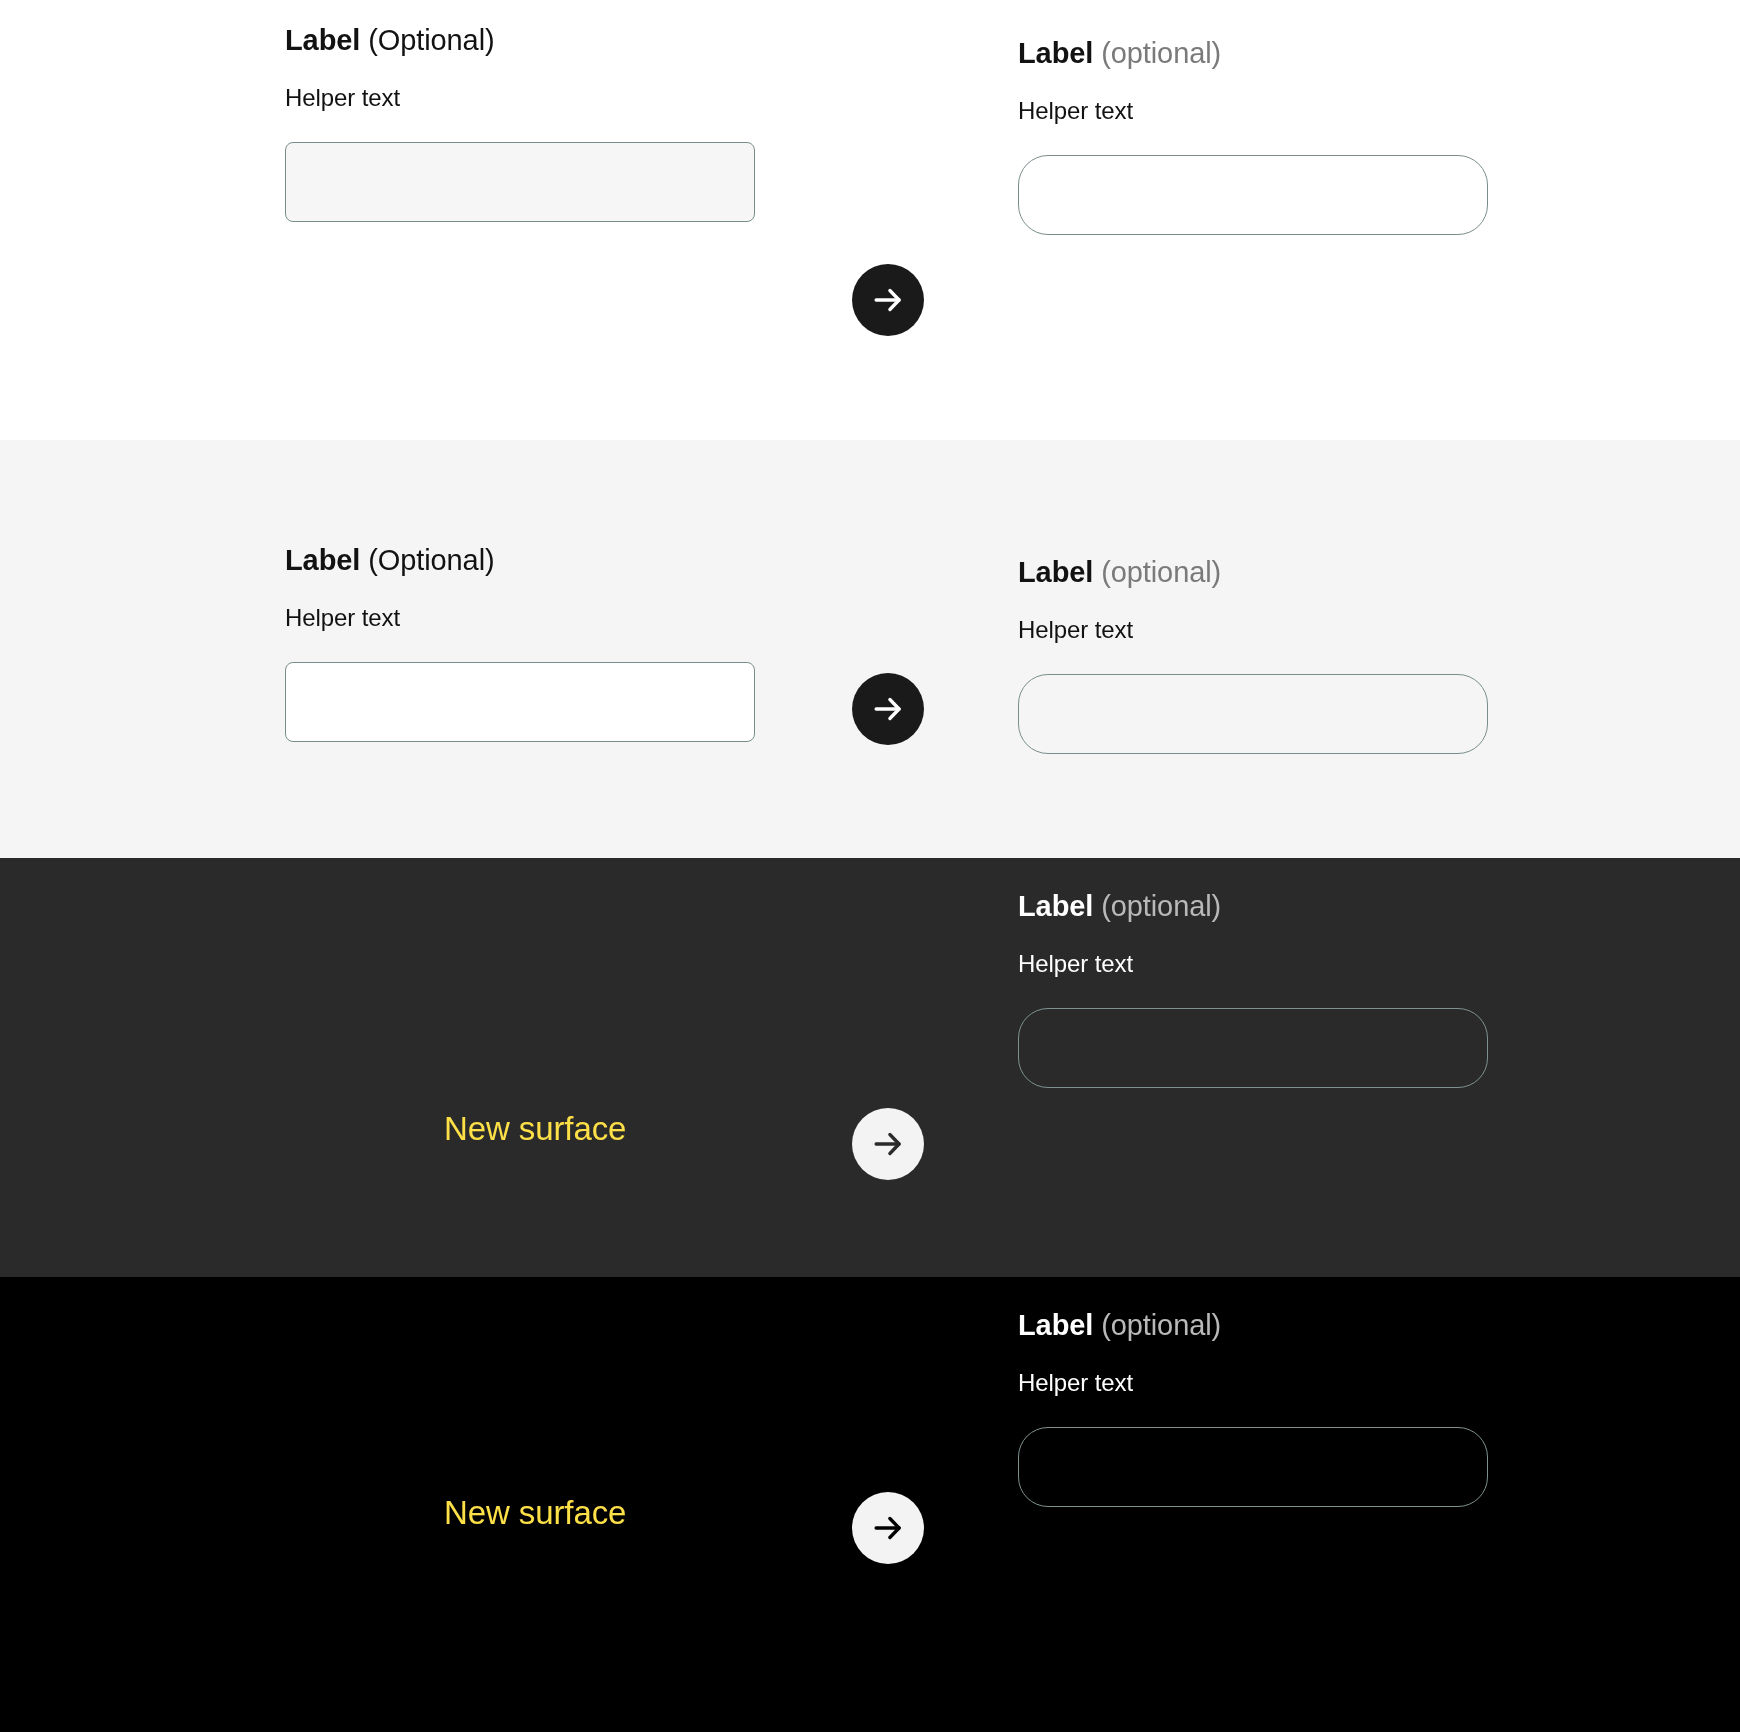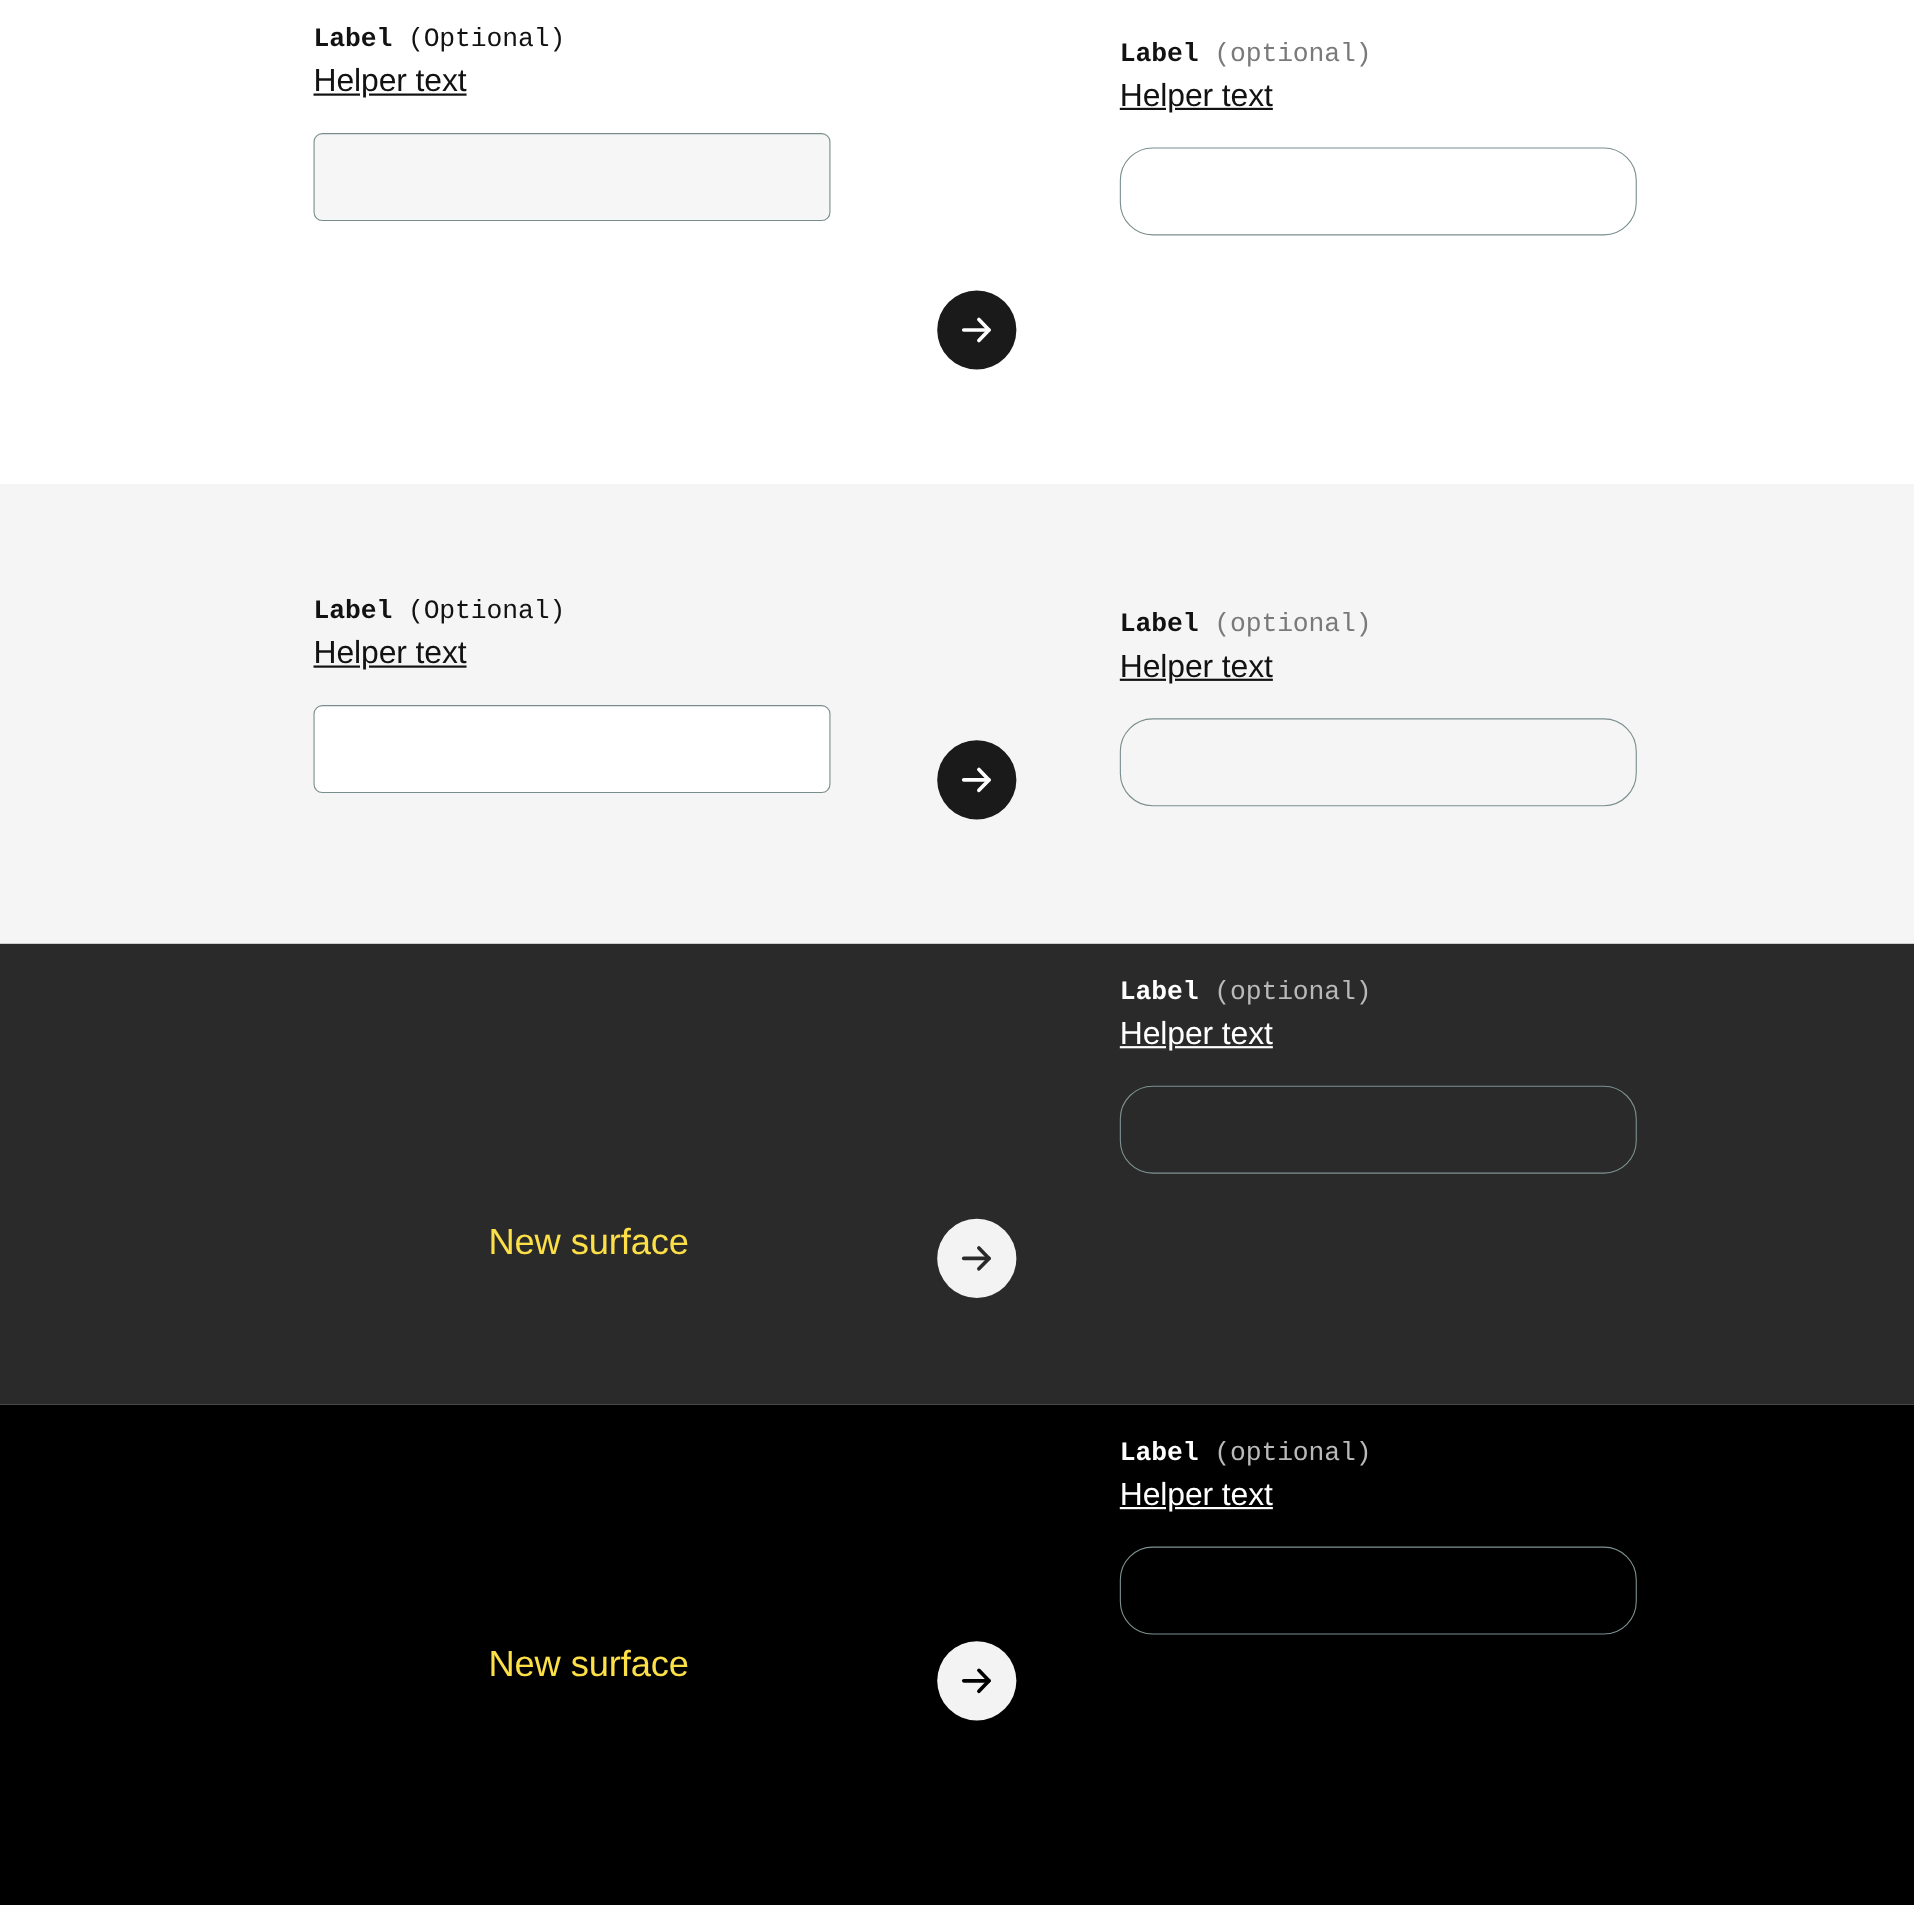--- a/index.html
+++ b/index.html
@@ -48,47 +48,45 @@
   
   .surface--white .col--left  { top: 22px; }
   .surface--white .col--right { top: 35px; }
   .surface--grey  .col--left  { top: 102px; }
   .surface--grey  .col--right { top: 114px; }
   .surface--coal  .col--right { top: 30px; }
   .surface--black .col--right { top: 30px; }
 
   
   .field-label {
+    font-size: 29px;
+    line-height: 1.28;
+    letter-spacing: -0.1px;
+    white-space: nowrap;
+  }
+  .field-label .strong {
+    font-weight: 700;
+    color: #121212;
+  }
+  .field-label .muted {
+    font-weight: 400;
+    color: #121212;
+  }
+  .field-label .optional-grey {
+    font-weight: 400;
+    color: #7a7a7a;
+  }
+
+  .helper-text {
     font-size: 24px;
     line-height: 1.28;
     letter-spacing: -0.1px;
+    color: #121212;
+    margin-top: 24px;
     white-space: nowrap;
-    font-family: Liberation Mono, monospace;
-  }
-  .field-label .strong {
-    font-weight: 700;
-    color: #121212;
-  }
-  .field-label .muted {
-    font-weight: 400;
-    color: #121212;
-  }
-  .field-label .optional-grey {
-    font-weight: 400;
-    color: #7a7a7a;
-  }
-
-  .helper-text {
-    font-size: 29px;
-    line-height: 1.28;
-    letter-spacing: -0.1px;
-    color: #121212;
-    margin-top: 3px;
-    white-space: nowrap;
-    text-decoration: underline;
   }
 
   
   .surface--coal .field-label .strong,
   .surface--black .field-label .strong { color: #ffffff; }
   .surface--coal .field-label .optional-grey,
   .surface--black .field-label .optional-grey { color: #b9b9b9; }
   .surface--coal .helper-text,
   .surface--black .helper-text { color: #ffffff; }
 

